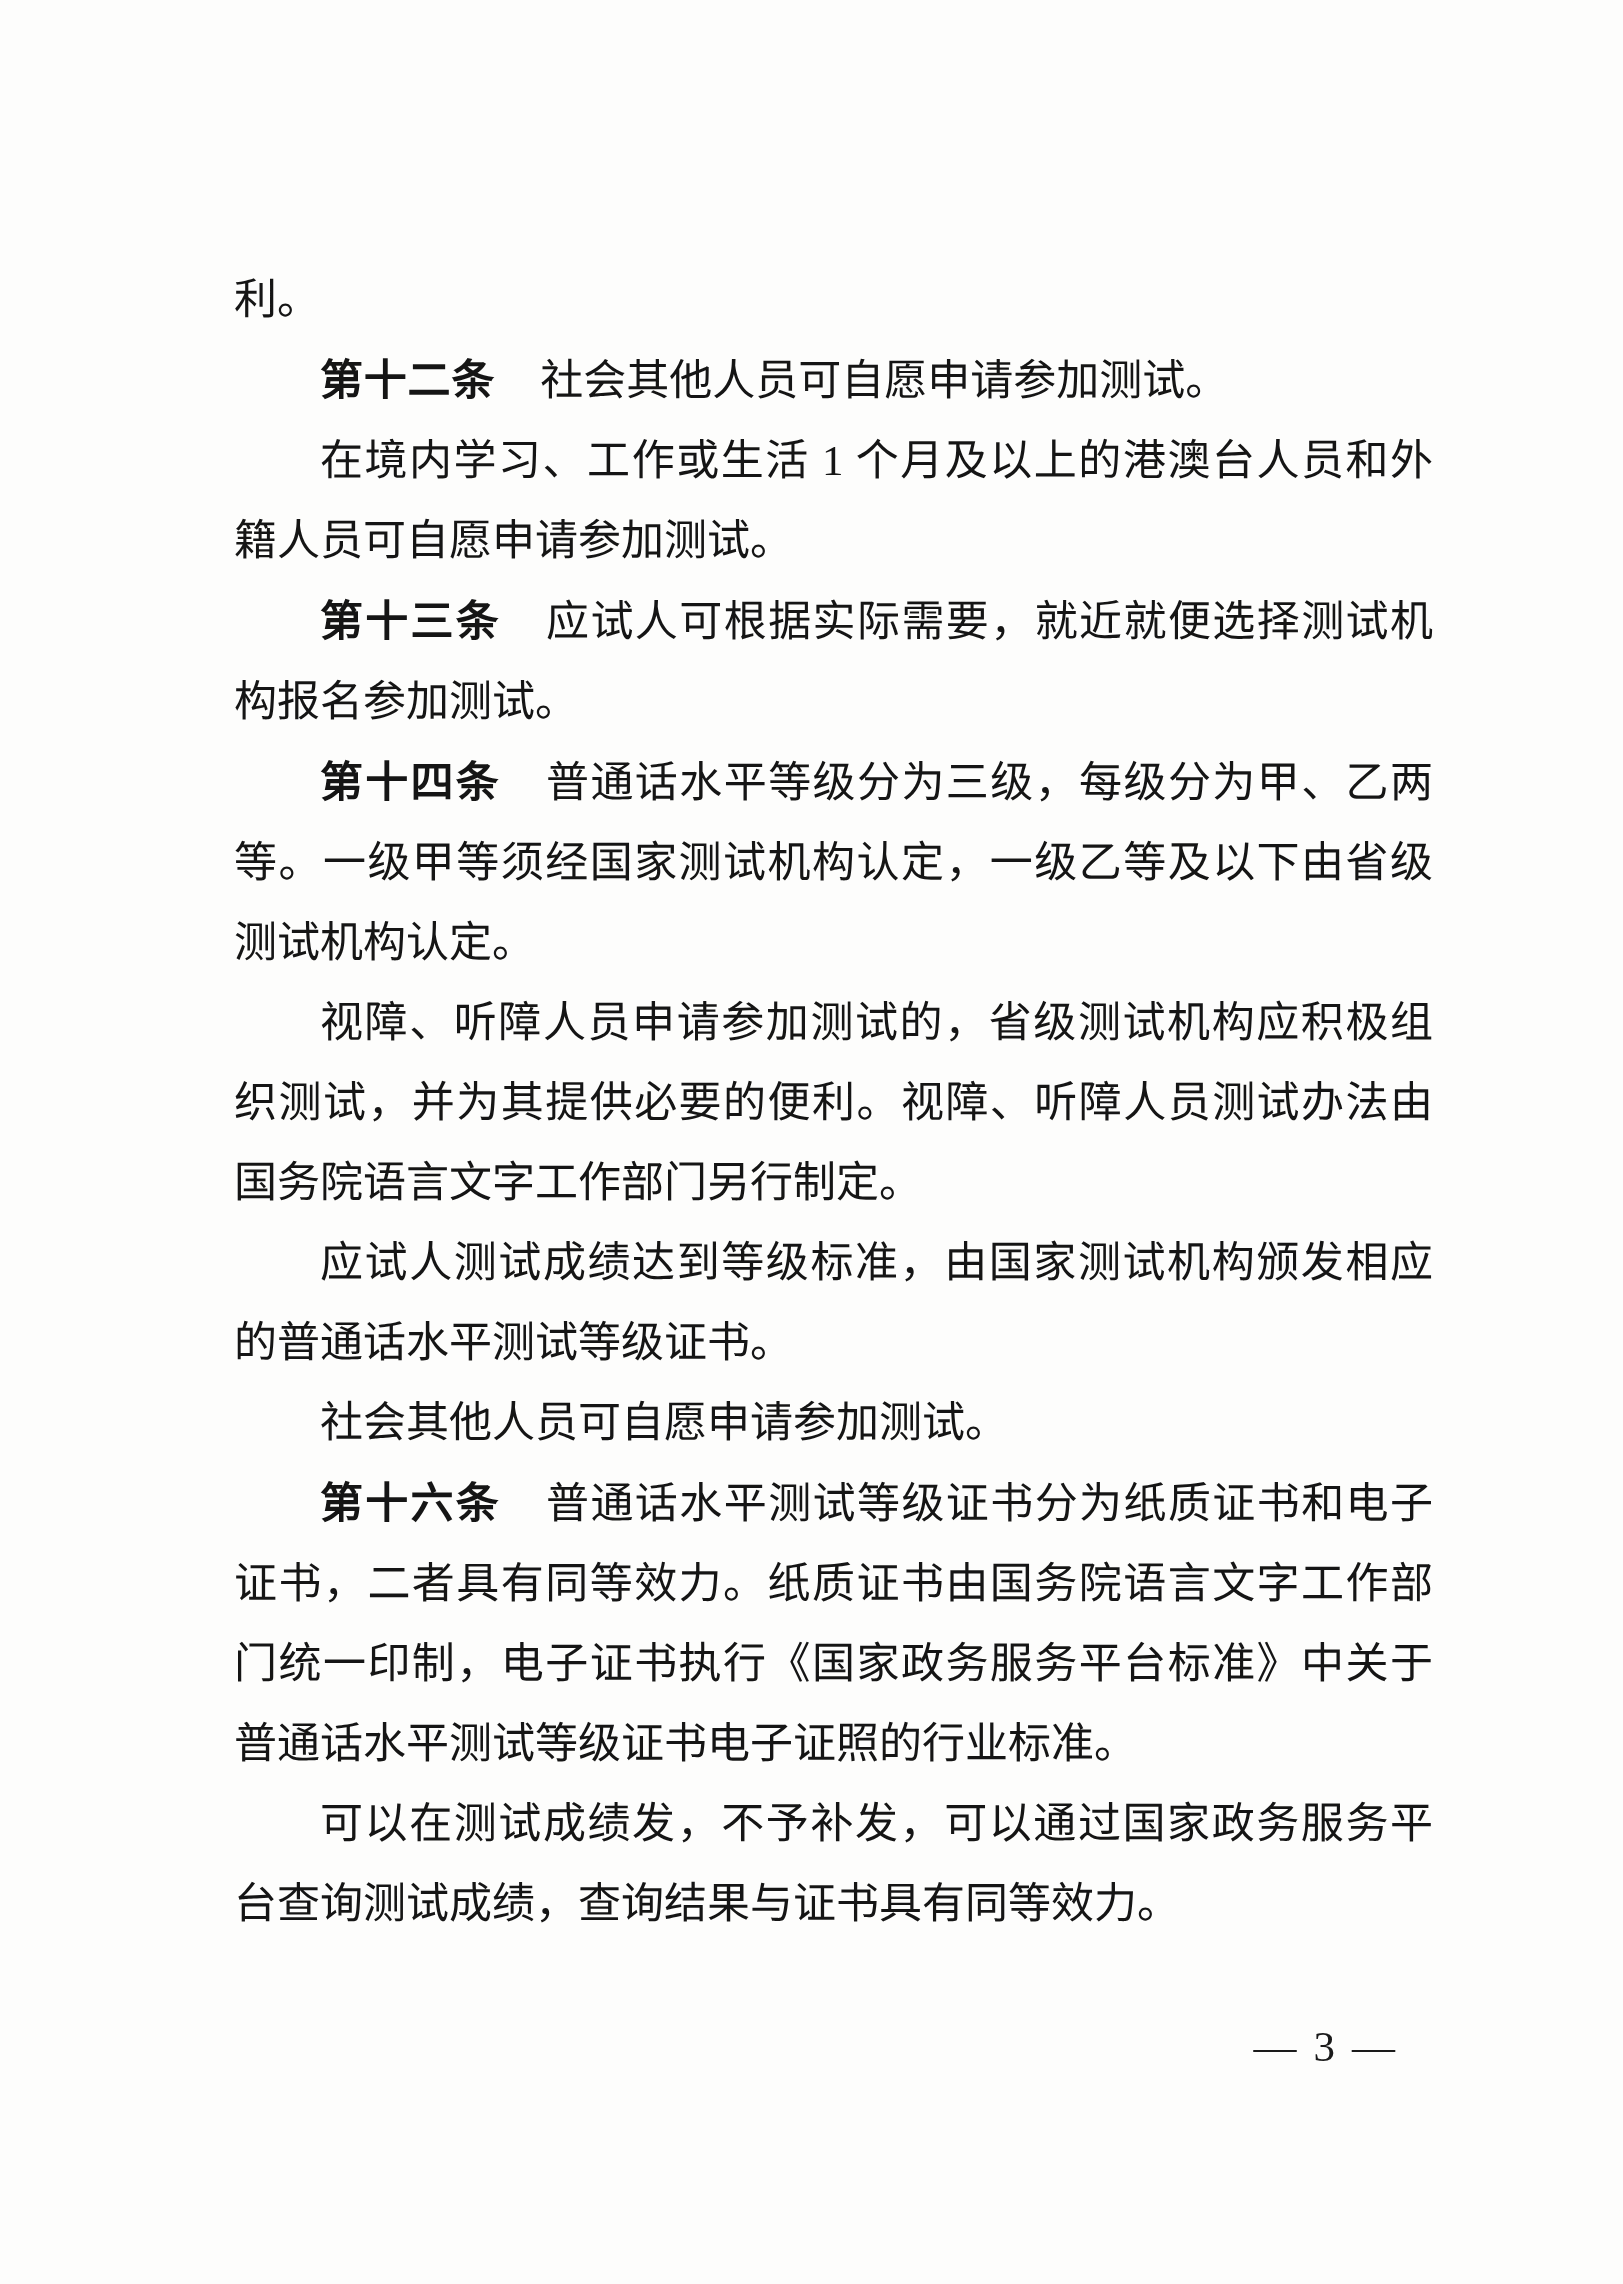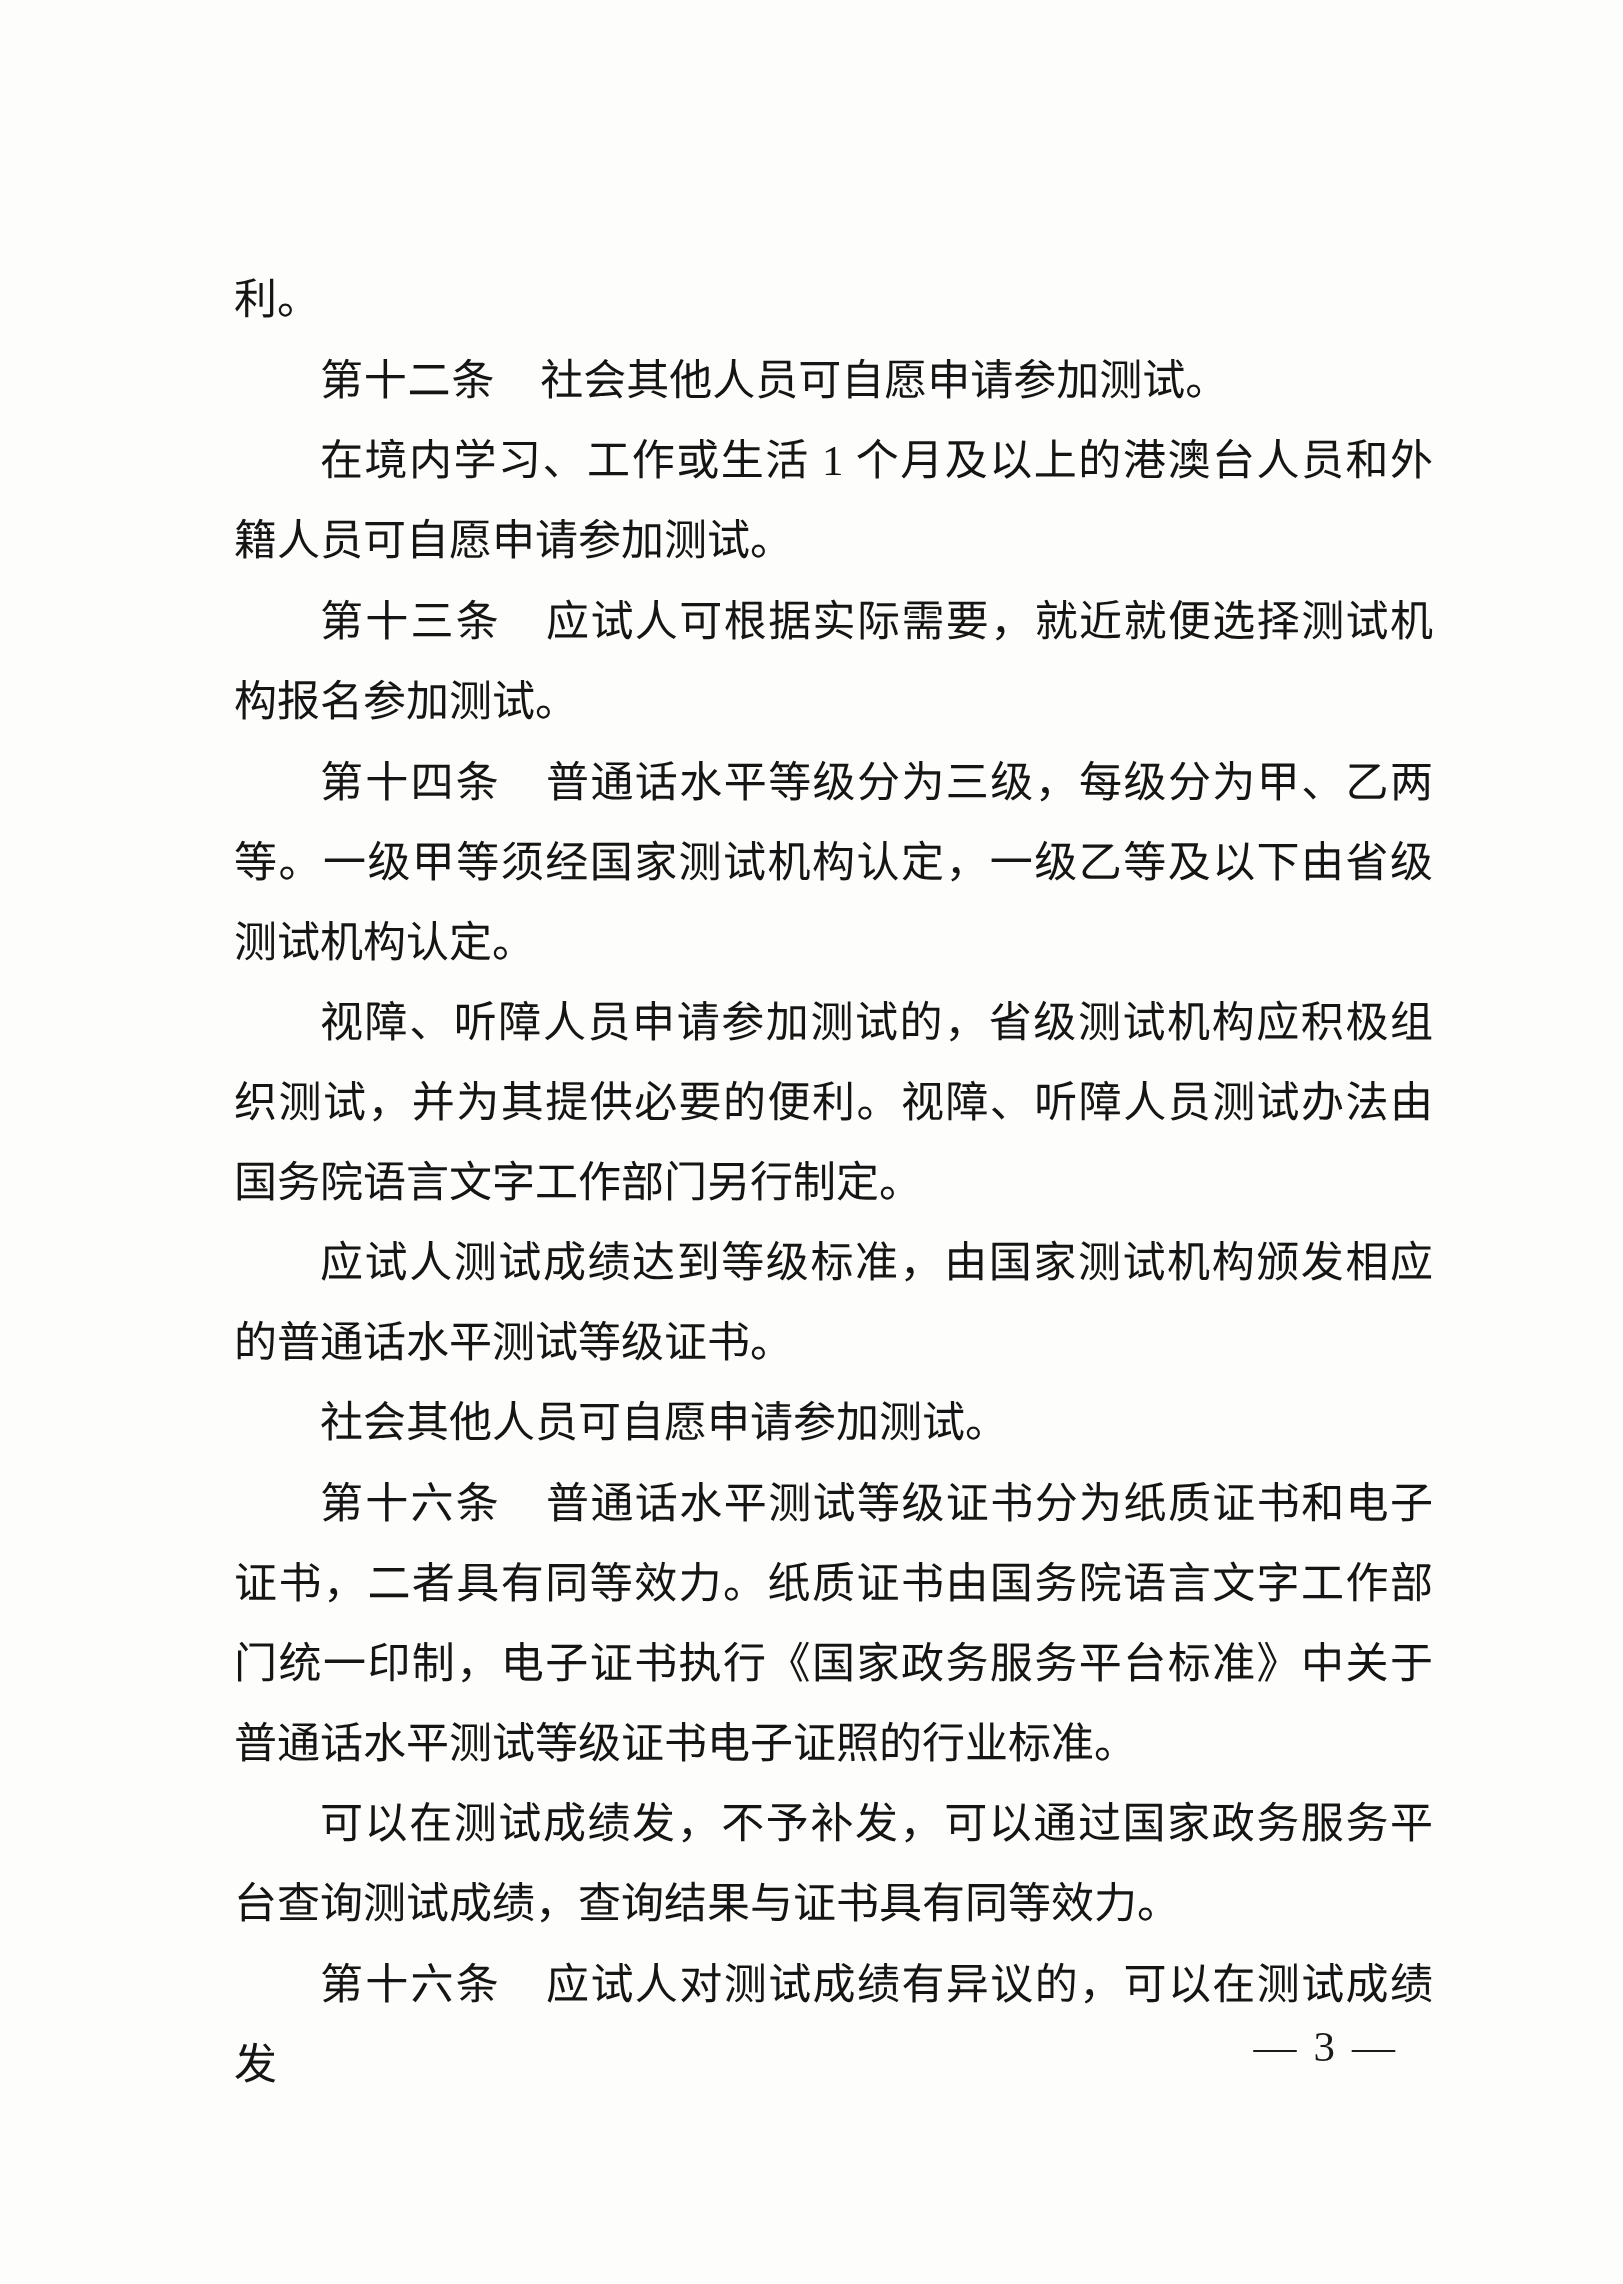--- a/index.html
+++ b/index.html
@@ -30,21 +30,21 @@
   }
   .body-text p {
     margin: 0;
     padding: 0;
     text-indent: 2em;
   }
   .body-text p.no-indent {
     text-indent: 0;
   }
   .term {
-    font-weight: normal;
+    font-weight: bold;
     font-family: "Liberation Sans", sans-serif;
     margin-right: 1.05em;
     letter-spacing: 0.8px;
   }
   .page-number {
     position: absolute;
     top: 2023px;
     right: 229px;
     font-size: 43px;
     line-height: 48px;
@@ -72,21 +72,20 @@
     <p><span>视障、听障人员申请参加测试的，省级测试机构应积极组织测试，并为其提供必要的便利。视障、听障人员测试办法由国务院语言文字工作部门另行制定。</span></p>
 
     <p><span>应试人测试成绩达到等级标准，由国家测试机构颁发相应的普通话水平测试等级证书。</span></p>
 
     <p><span>社会其他人员可自愿申请参加测试。</span></p>
 
     <p><span class="term">第十六条</span><span>普通话水平测试等级证书分为纸质证书和电子证书，二者具有同等效力。纸质证书由国务院语言文字工作部门统一印制，电子证书执行《国家政务服务平台标准》中关于普通话水平测试等级证书电子证照的行业标准。</span></p>
 
     <p><span>可以在测试成绩发，不予补发，可以通过国家政务服务平台查询测试成绩，查询结果与证书具有同等效力。</span></p>
 
-    <p><span class="term">第十六条</span><span>应试人对测试成绩有异议的，可以在测试成绩发</span></p>
 
   </section>
 
   <footer>
     <span class="page-number">— 3 —</span>
   </footer>
 </main>
 
 
 </body></html>

